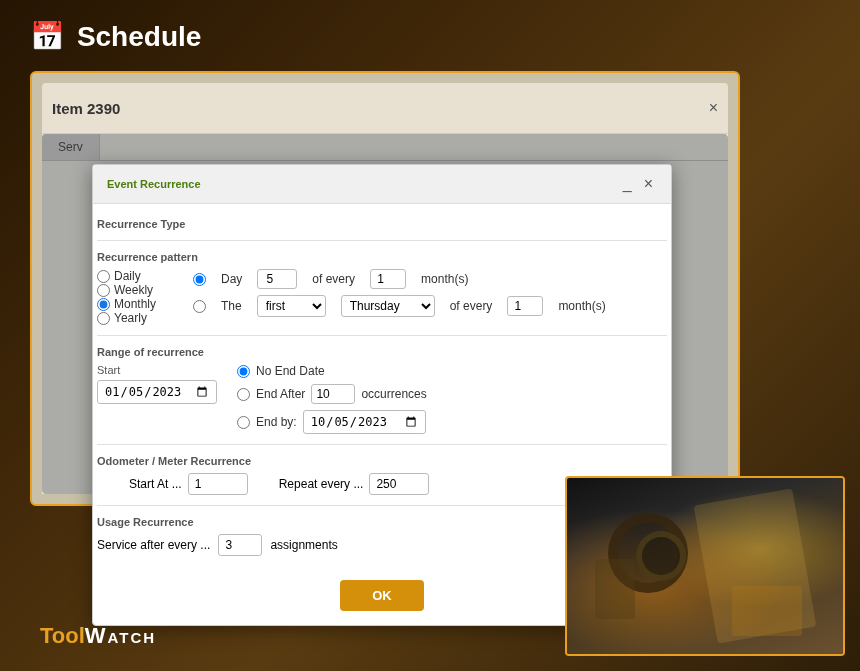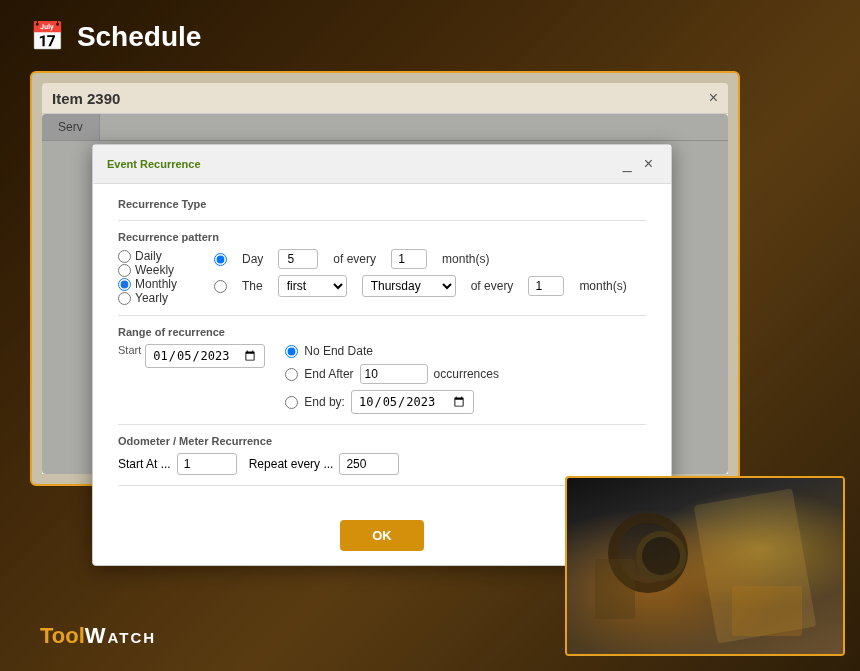--- a/index.html
+++ b/index.html
@@ -107,21 +107,21 @@
     }
     .dialog-close-btn {
       background: none;
       border: none;
       font-size: 16px;
       cursor: pointer;
       color: #555;
       padding: 0 4px;
     }
     .dialog-body {
-      padding: 14px 25px;
+      padding: 14px 4px;
       font-size: 12px;
     }
 
     
     .section-label {
       font-size: 11px;
       font-weight: bold;
       color: #555;
       margin-bottom: 6px;
     }
@@ -193,21 +193,21 @@
     }
 
     
     .range-container {
       display: flex;
       gap: 20px;
       align-items: flex-start;
     }
     .range-left {
       display: flex;
-      flex-direction: row;
+      flex-direction: column;
       gap: 4px;
     }
     .range-label {
       font-size: 11px;
       color: #555;
     }
     .range-left input[type="date"] {
       padding: 3px 6px;
       border: 1px solid #bbb;
       border-radius: 3px;
@@ -220,39 +220,40 @@
       gap: 6px;
     }
     .range-row {
       display: flex;
       align-items: center;
       gap: 6px;
       font-size: 12px;
       color: #333;
     }
     .range-row input[type="number"] {
-      width: 68px;
+      width: 44px;
       padding: 2px 4px;
       border: 1px solid #bbb;
       border-radius: 3px;
       font-size: 12px;
     }
     .range-row input[type="date"] {
       padding: 3px 6px;
       border: 1px solid #bbb;
       border-radius: 3px;
       font-size: 12px;
     }
 
     
     .odometer-row {
       display: flex;
       align-items: flex-start;
-      gap: 12px;
-      font-size: 12px;
+      gap: 31px;
+      font-size: 12px;
+      margin-left: 32px;
     }
     .odometer-field {
       display: flex;
       align-items: center;
       gap: 6px;
     }
     .odometer-field input {
       width: 60px;
       padding: 3px 6px;
       border: 1px solid #bbb;
@@ -351,21 +352,21 @@
 
 <div class="main-container">
 
   <div class="page-header">
     <span class="calendar-icon">📅</span>
     <span class="page-title">Schedule</span>
   </div>
 
   <div class="outer-window">
 
-    <div style="background:#e8e0d0; padding: 6px 10px; display:flex; justify-content:space-between; align-items:center; border-bottom:1px solid #ccc; border-radius:4px 4px 0 0;">
+    <div style="background:#e8e0d0; padding: 16px 10px; display:flex; justify-content:space-between; align-items:center; border-bottom:1px solid #ccc; border-radius:4px 4px 0 0;">
       <span style="font-size:15px; font-weight:bold; color:#333;">Item 2390</span>
       <button class="outer-close">×</button>
     </div>
 
     <div class="window-content">
 
       <div style="display:flex; border-bottom:1px solid #ccc;">
         <div style="padding:6px 16px; background:#ddd; font-size:12px; color:#555; border-right:1px solid #ccc;">
           <span>Serv</span>
         </div>
@@ -494,20 +495,28 @@
               </div>
               <div class="odometer-field">
                 <span>Repeat every ...</span>
                 <input type="number" value="250" style="">
               </div>
             </div>
           </div>
 
           <hr class="section-divider">
 
+          <div>
+            <div class="section-label">Usage Recurrence</div>
+            <div class="usage-row">
+              <span>Service after every ...</span>
+              <input type="number" value="3" style="">
+              <span>assignments</span>
+            </div>
+          </div>
 
         </div>
 
         <div class="dialog-footer">
           <button class="ok-button">OK</button>
         </div>
 
       </div>
 
     </div>

